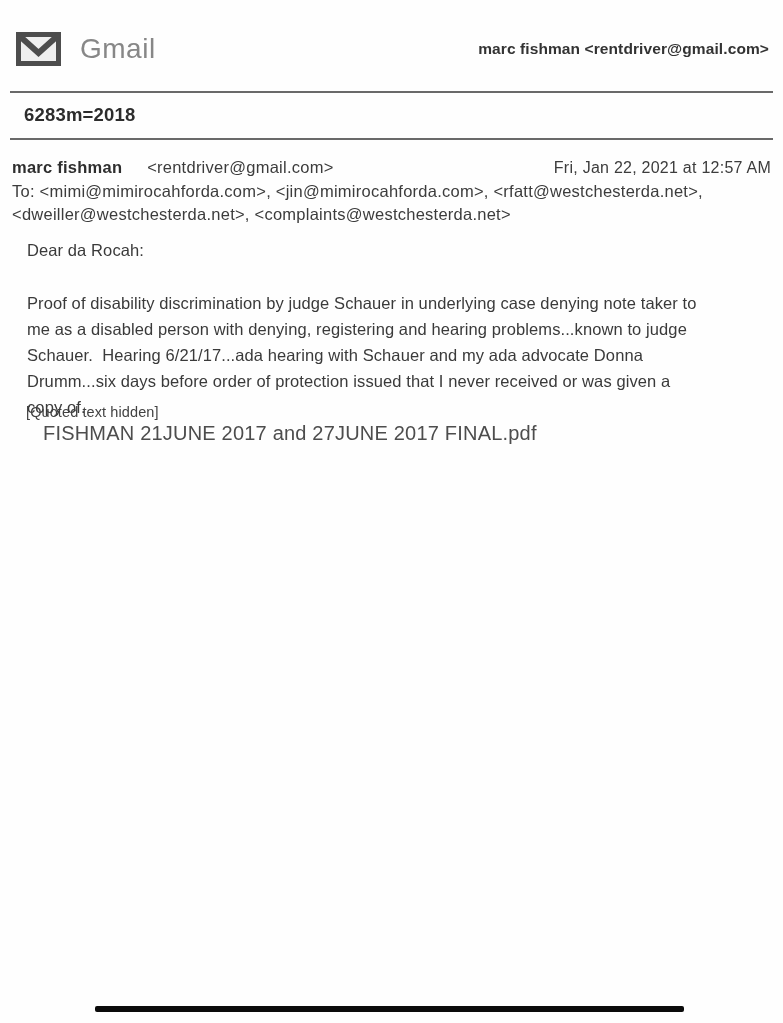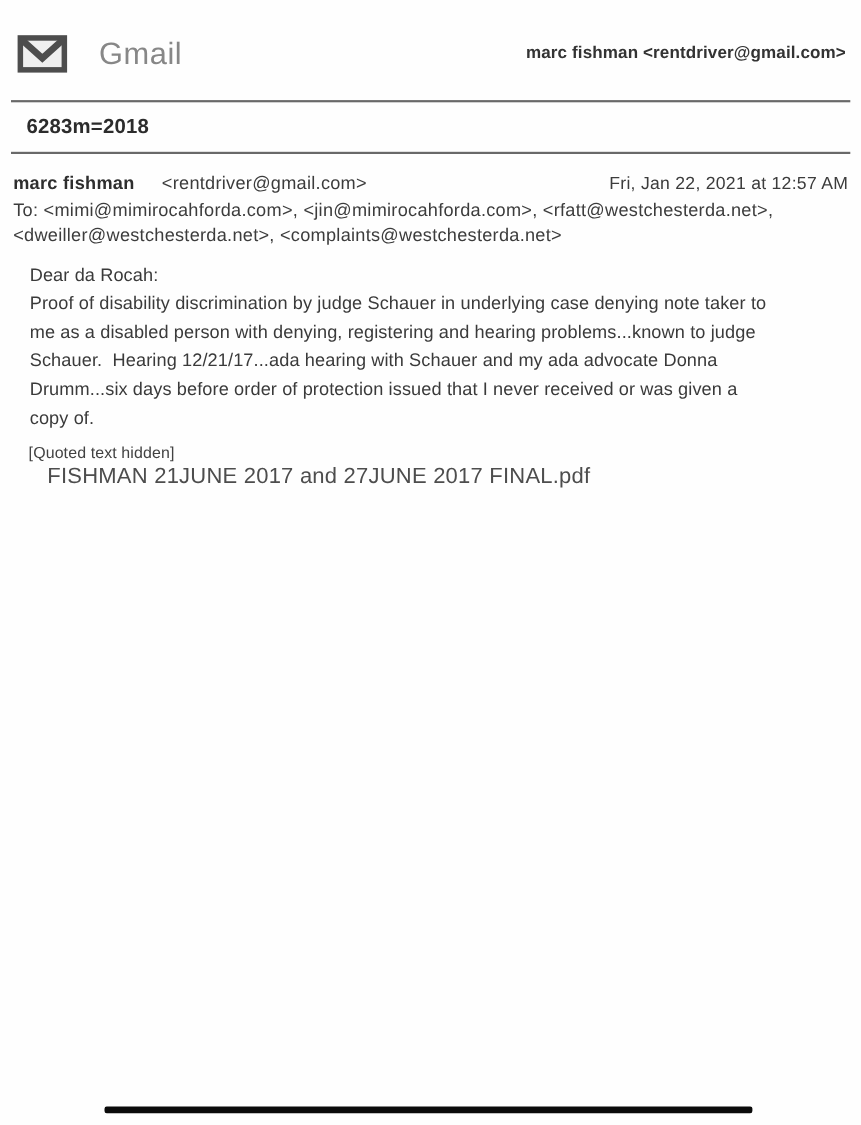--- a/index.html
+++ b/index.html
@@ -7,21 +7,21 @@
   body {
     width: 783px; height: 1023px;
     position: relative;
     font-family: "Liberation Sans", "DejaVu Sans", sans-serif;
     color: #3c3c3c;
     overflow: hidden;
   }
   .page { position: absolute; inset: 0; background: #fefefe; }
 
   
-  .logo { position: absolute; left: 15px; top: 31px; display: flex; align-items: center; gap: 28px; }
+  .logo { position: absolute; left: 15px; top: 31px; display: flex; align-items: center; gap: 18px; }
   .logo svg { display: block; }
   .logo-text { font-size: 28px; color: #878787; letter-spacing: 0.5px; }
 
   .account-line {
     position: absolute; right: 14px; top: 40px;
     font-size: 15.5px; font-weight: 700; color: #333333;
     letter-spacing: 0.1px;
   }
 
   .rule { position: absolute; left: 10px; width: 763px; height: 2px; background: #696969; }
@@ -44,21 +44,21 @@
   .from-name { font-weight: 700; color: #2e2e2e; }
   .from-email { font-weight: 400; margin-left: 20px; }
   .meta-date { font-size: 16px; color: #3c3c3c; white-space: nowrap; }
 
   
   .email-body {
     position: absolute; left: 27px; top: 237px; width: 735px;
     font-size: 16.5px; line-height: 26px; color: #3a3a3a;
     letter-spacing: 0.1px;
   }
-  .salutation { }
+  .salutation { margin-bottom: 27px; }
   .para-line { white-space: pre-wrap; }
 
   .quoted {
     position: absolute; left: 26px; top: 404px;
     font-size: 14.5px; color: #424242; letter-spacing: 0.1px;
   }
   .attachment {
     position: absolute; left: 43px; top: 422px;
     font-size: 20px; color: #4d4d4d; letter-spacing: 0.2px;
   }
@@ -98,21 +98,21 @@
       <span class="meta-date">Fri, Jan 22, 2021 at 12:57 AM</span>
     </div>
     <div>To: &lt;mimi@mimirocahforda.com&gt;, &lt;jin@mimirocahforda.com&gt;, &lt;rfatt@westchesterda.net&gt;,</div>
     <div>&lt;dweiller@westchesterda.net&gt;, &lt;complaints@westchesterda.net&gt;</div>
   </div>
 
   <div class="email-body">
     <div class="salutation">Dear da Rocah:</div>
     <div class="para-line">Proof of disability discrimination by judge Schauer in underlying case denying note taker to</div>
     <div class="para-line">me as a disabled person with denying, registering and hearing problems...known to judge</div>
-    <div class="para-line">Schauer.  Hearing 12/21/17...ada hearing with Schauer and my ada advocate Donna</div>
+    <div class="para-line">Schauer.  Hearing 6/21/17...ada hearing with Schauer and my ada advocate Donna</div>
     <div class="para-line">Drumm...six days before order of protection issued that I never received or was given a</div>
     <div class="para-line">copy of.</div>
   </div>
 
   <div class="quoted">[Quoted text hidden]</div>
 
   <div class="attachment">FISHMAN 21JUNE 2017 and 27JUNE 2017 FINAL.pdf</div>
 
   <div class="scan-bar"></div>
 

